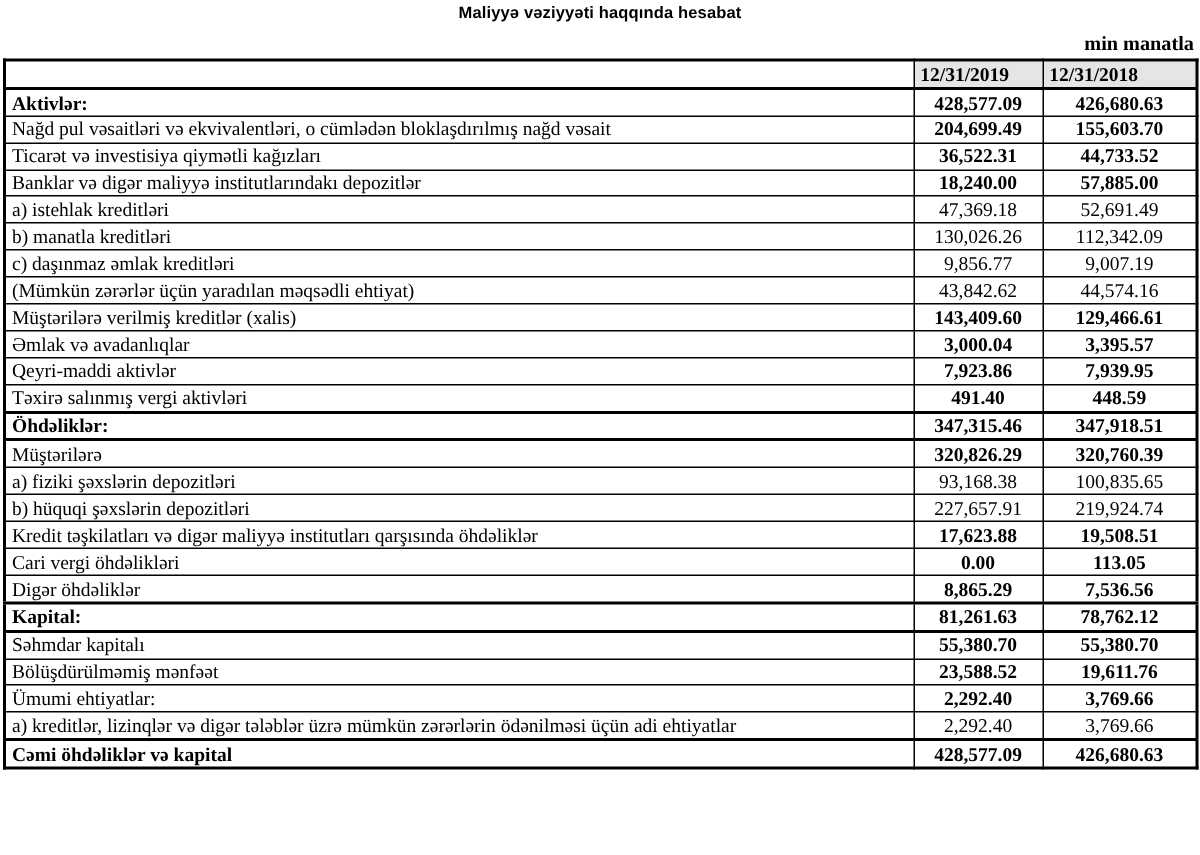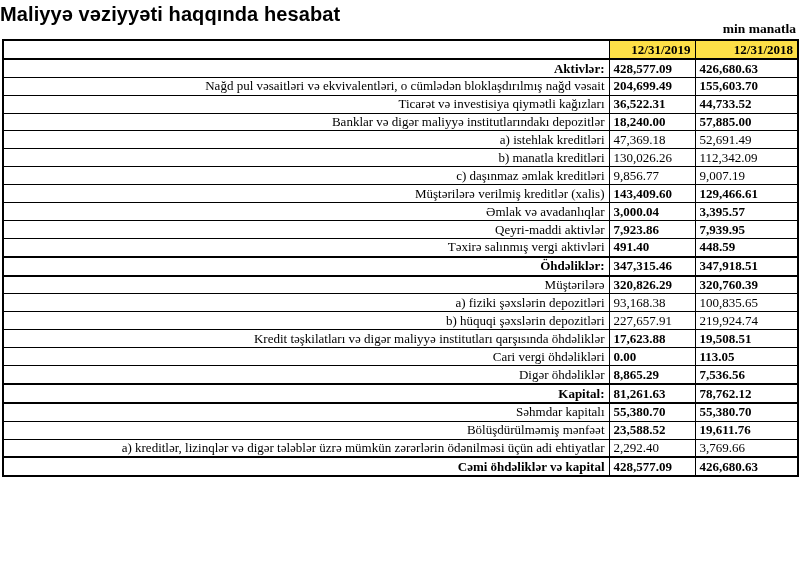--- a/index.html
+++ b/index.html
@@ -1,48 +1,48 @@
 <!DOCTYPE html>
 <html><head>
 <meta charset="utf-8">
 <style>
   html,body{margin:0;padding:0;background:#ffffff;}
   .page{
     position:relative;width:800px;height:570px;background:#ffffff;color:#000;
     font-family:"Liberation Serif", serif;overflow:hidden;
   }
   .title{
-    text-align:left;font-family:"Liberation Sans", sans-serif;
-    font-weight:bold;font-size:20px;padding-top:3px;letter-spacing:0.1px;
+    text-align:center;font-family:"Liberation Sans", sans-serif;
+    font-weight:bold;font-size:11px;padding-top:3px;letter-spacing:0.1px;
   }
   .unit-note{
     position:absolute;top:21px;right:4px;
     font-family:"Liberation Serif", serif;font-weight:bold;font-size:13.5px;
   }
   table.fin{
     position:absolute;top:39px;left:2px;width:795px;
     border-collapse:collapse;table-layout:fixed;
     border:2px solid #000;
   }
   col.c-label{width:606px;}
   col.c-y1{width:86px;}
   col.c-y2{width:103px;}
   th,td{
     border:1px solid #000;height:16.9px;padding:0 4px;
     font-size:13px;line-height:1.05;vertical-align:middle;
     overflow:hidden;white-space:nowrap;
   }
   thead th{border-bottom:2px solid #000;}
   th.yellow{
-    background:#fde047;font-weight:bold;text-align:right;
+    background:#e5e5e5;font-weight:bold;text-align:left;
     font-family:"Liberation Serif", serif;font-size:13px;
   }
   th.empty{background:#ffffff;}
-  td.label{text-align:right;margin-top:36px;}
-  td.num{text-align:left;margin-top:11px;}
+  td.label{text-align:left;margin-top:36px;}
+  td.num{text-align:center;margin-top:11px;}
   .bold{font-weight:bold;}
   tr.thick-top td{border-top:2.5px solid #000;}
   tr.thick-bottom td{border-bottom:2.5px solid #000;}
 </style>
 </head>
 <body>
 
 <div class="page">
   <div class="title">Maliyyə vəziyyəti haqqında hesabat</div>
   <div class="unit-note">min manatla</div>
@@ -88,20 +88,25 @@
         </tr>
         <tr>
           <td class="label">b) manatla kreditləri</td>
           <td class="num">130,026.26</td>
           <td class="num">112,342.09</td>
         </tr>
         <tr>
           <td class="label">c) daşınmaz əmlak kreditləri</td>
           <td class="num">9,856.77</td>
           <td class="num">9,007.19</td>
+        </tr>
+        <tr>
+          <td class="label">(Mümkün zərərlər üçün yaradılan məqsədli ehtiyat)</td>
+          <td class="num">43,842.62</td>
+          <td class="num">44,574.16</td>
         </tr>
         <tr>
           <td class="label">Müştərilərə verilmiş kreditlər (xalis)</td>
           <td class="num bold">143,409.60</td>
           <td class="num bold">129,466.61</td>
         </tr>
         <tr>
           <td class="label">Əmlak və avadanlıqlar</td>
           <td class="num bold">3,000.04</td>
           <td class="num bold">3,395.57</td>
@@ -160,20 +165,25 @@
           <td class="label">Səhmdar kapitalı</td>
           <td class="num bold">55,380.70</td>
           <td class="num bold">55,380.70</td>
         </tr>
         <tr>
           <td class="label">Bölüşdürülməmiş mənfəət</td>
           <td class="num bold">23,588.52</td>
           <td class="num bold">19,611.76</td>
         </tr>
         <tr>
+          <td class="label">Ümumi ehtiyatlar:</td>
+          <td class="num bold">2,292.40</td>
+          <td class="num bold">3,769.66</td>
+        </tr>
+        <tr>
           <td class="label">a) kreditlər, lizinqlər və digər tələblər üzrə mümkün zərərlərin ödənilməsi üçün adi ehtiyatlar</td>
           <td class="num">2,292.40</td>
           <td class="num">3,769.66</td>
         </tr>
         <tr class="thick-top">
           <td class="label bold">Cəmi öhdəliklər və kapital</td>
           <td class="num bold">428,577.09</td>
           <td class="num bold">426,680.63</td>
         </tr>
       </tbody>

